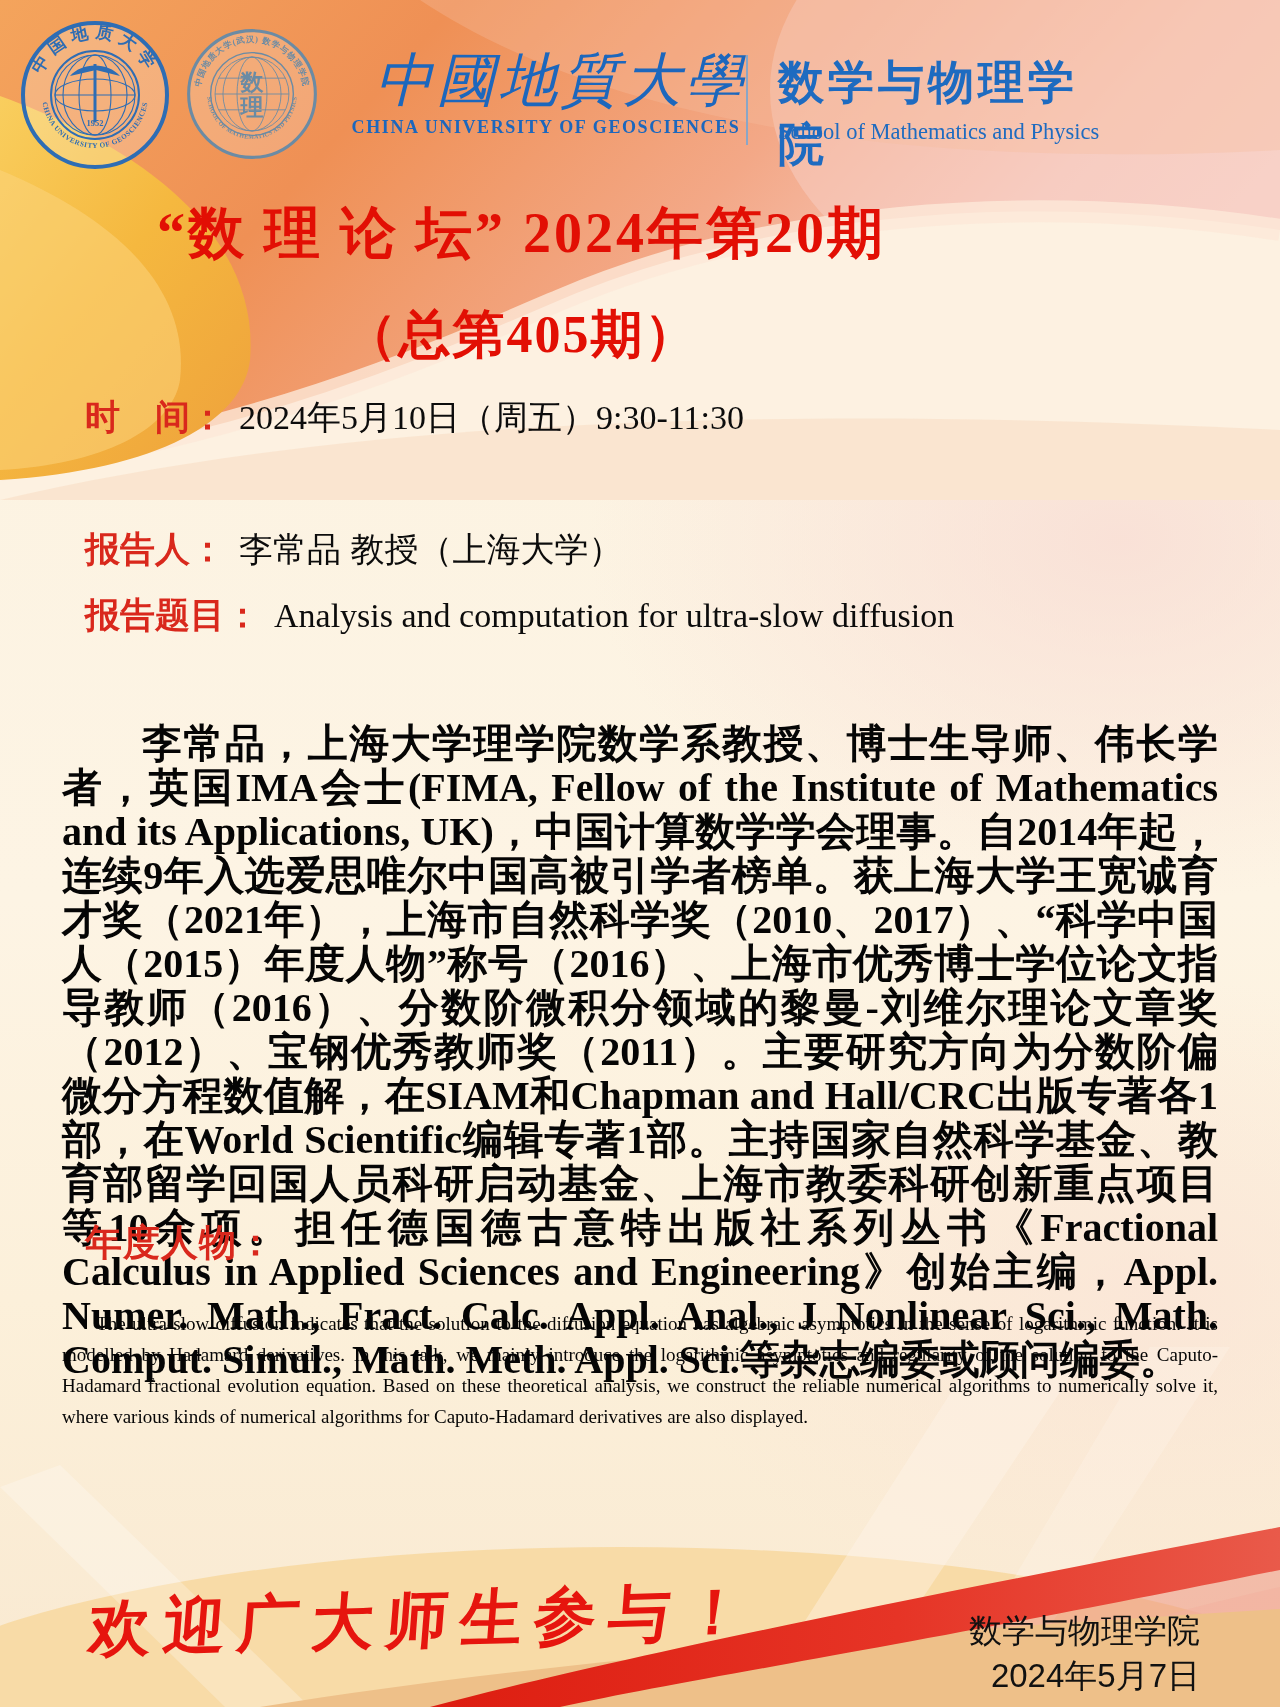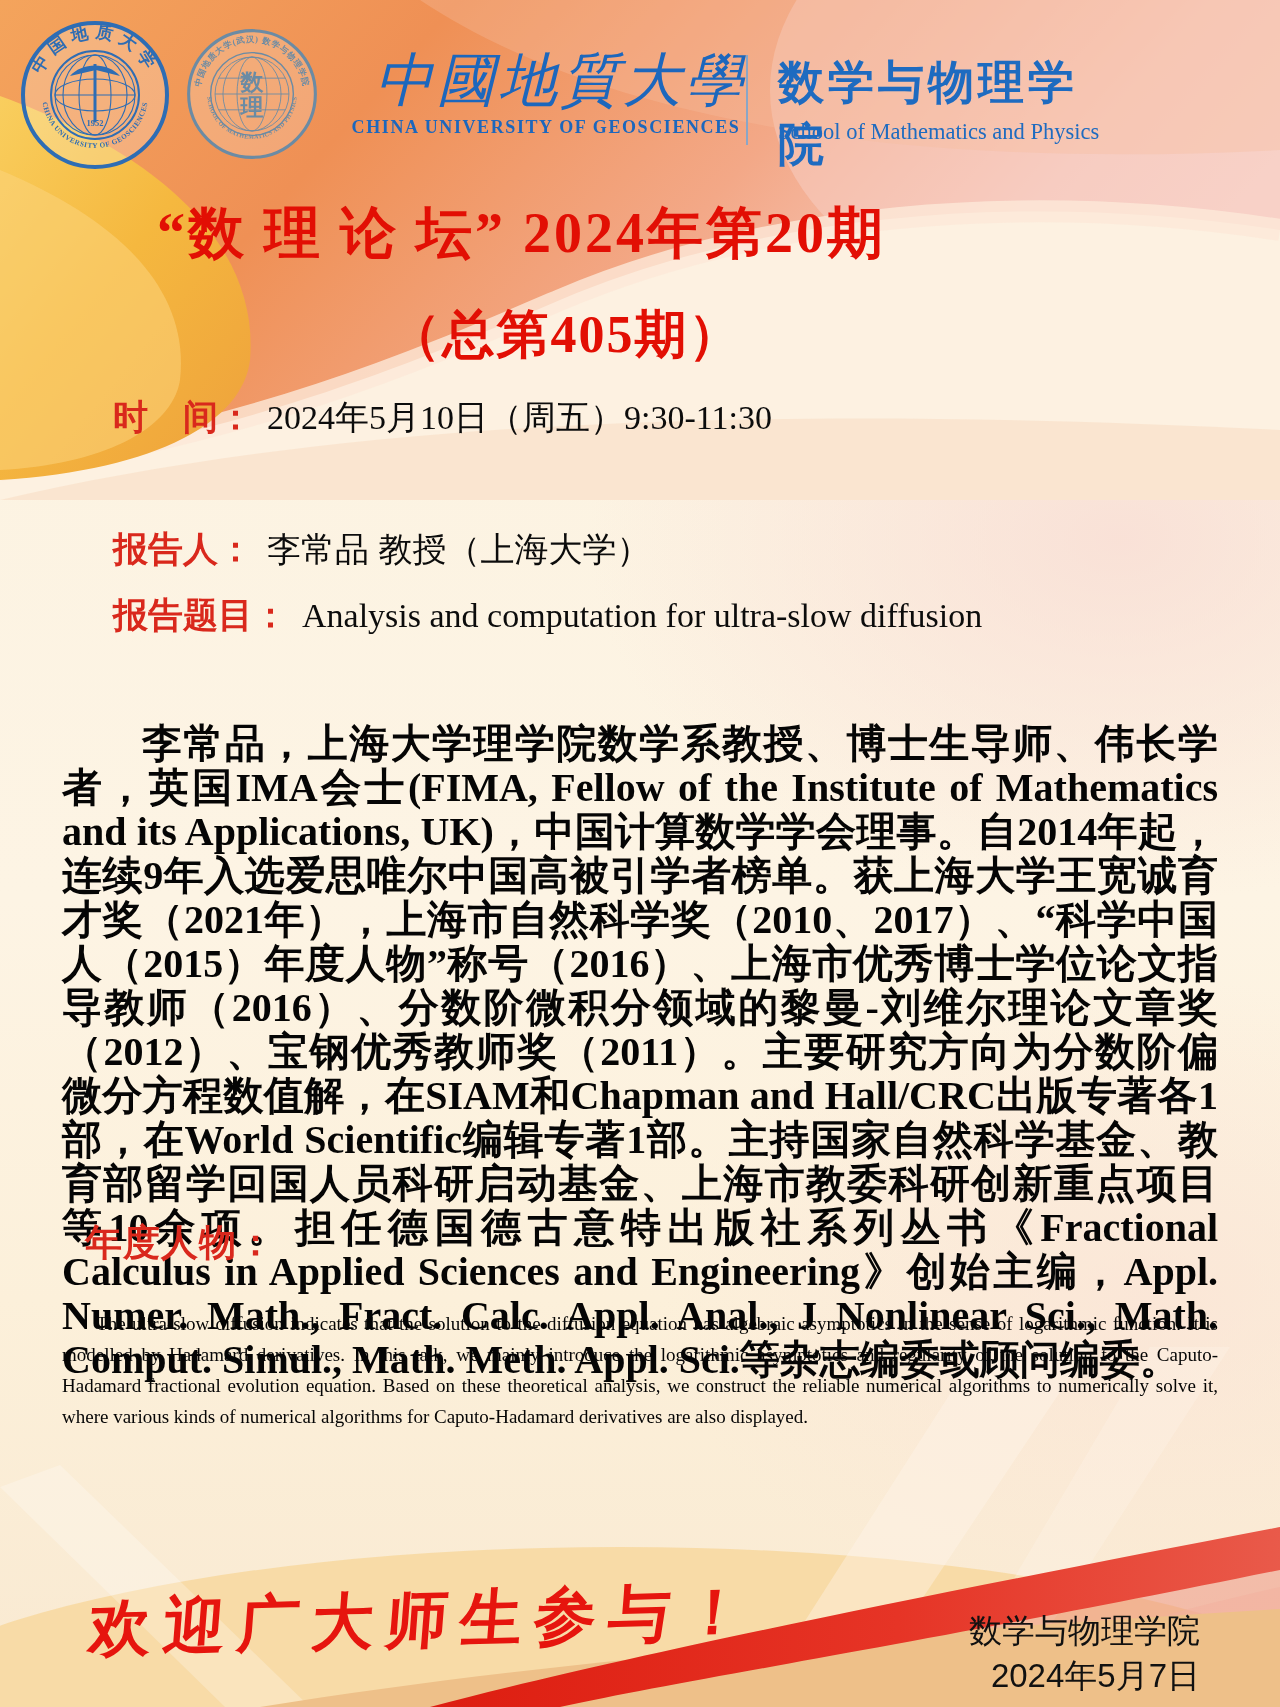--- a/index.html
+++ b/index.html
@@ -38,21 +38,21 @@
 
   
   .title-line {
     width: 1043px; text-align: center; color: #e20f04; font-weight: 700;
     font-family: "Liberation Serif", serif;
   }
   .title-1 { font-size: 56px; letter-spacing: 3px; }
   .title-2 { font-size: 52px; letter-spacing: 2px; }
 
   
-  .info-row { position: absolute; left: 85px; width: 1140px; white-space: nowrap; margin-left: 28px; }
+  .info-row { position: absolute; left: 85px; width: 1140px; white-space: nowrap; }
   .info-label {
     color: #d9281c; font-weight: 700; font-size: 35px;
     font-family: "Liberation Sans", sans-serif;
   }
   .info-value { color: #0c0c0c; font-size: 34px; padding-left: 14px; }
 
   .sec-heading {
     position: absolute; left: 85px; color: #d9281c; font-weight: 700; font-size: 37px;
     font-family: "Liberation Sans", sans-serif; letter-spacing: 1px; z-index: 3;
   }
@@ -184,21 +184,21 @@
     </svg>
   </div>
 
   <div class="content univ-cn" style="left:345px; top:42px;">中國地質大學</div>
   <div class="content univ-en" style="left:345px; top:117px;">CHINA UNIVERSITY OF GEOSCIENCES</div>
   <div class="vdivider" style="left:746px; top:55px;"></div>
   <div class="content school-cn" style="left:778px; top:52px;">数学与物理学院</div>
   <div class="content school-en" style="left:778px; top:119px;">School of Mathematics and Physics</div>
 
   <div class="content title-line title-1" style="top:196px;">“数 理 论 坛” 2024年第20期</div>
-  <div class="content title-line title-2" style="top:300px;padding-left:44px;">（总第405期）</div>
+  <div class="content title-line title-2" style="top:300px;">（总第405期）</div>
 
   <div class="content info-row" style="top:394px;">
     <span class="info-label">时　间：</span><span class="info-value">2024年5月10日（周五）9:30-11:30</span>
   </div>
   <div class="content info-row" style="top:592px;">
     <span class="info-label">报告题目：</span><span class="info-value">Analysis and computation for ultra-slow diffusion</span>
   </div>
   <div class="content info-row" style="top:526px;">
     <span class="info-label">报告人：</span><span class="info-value" style="font-family:'Liberation Sans',sans-serif;">李常品 教授（上海大学）</span>
   </div>

